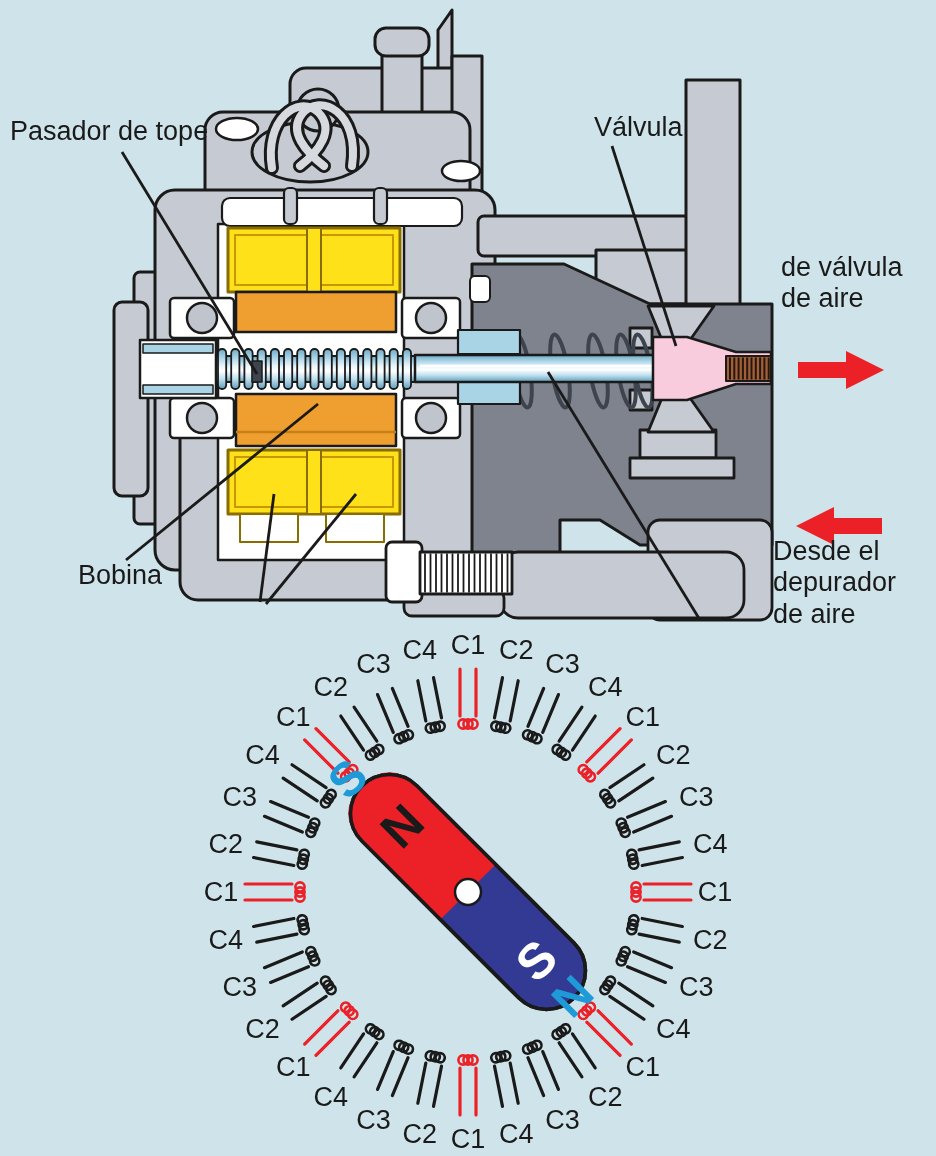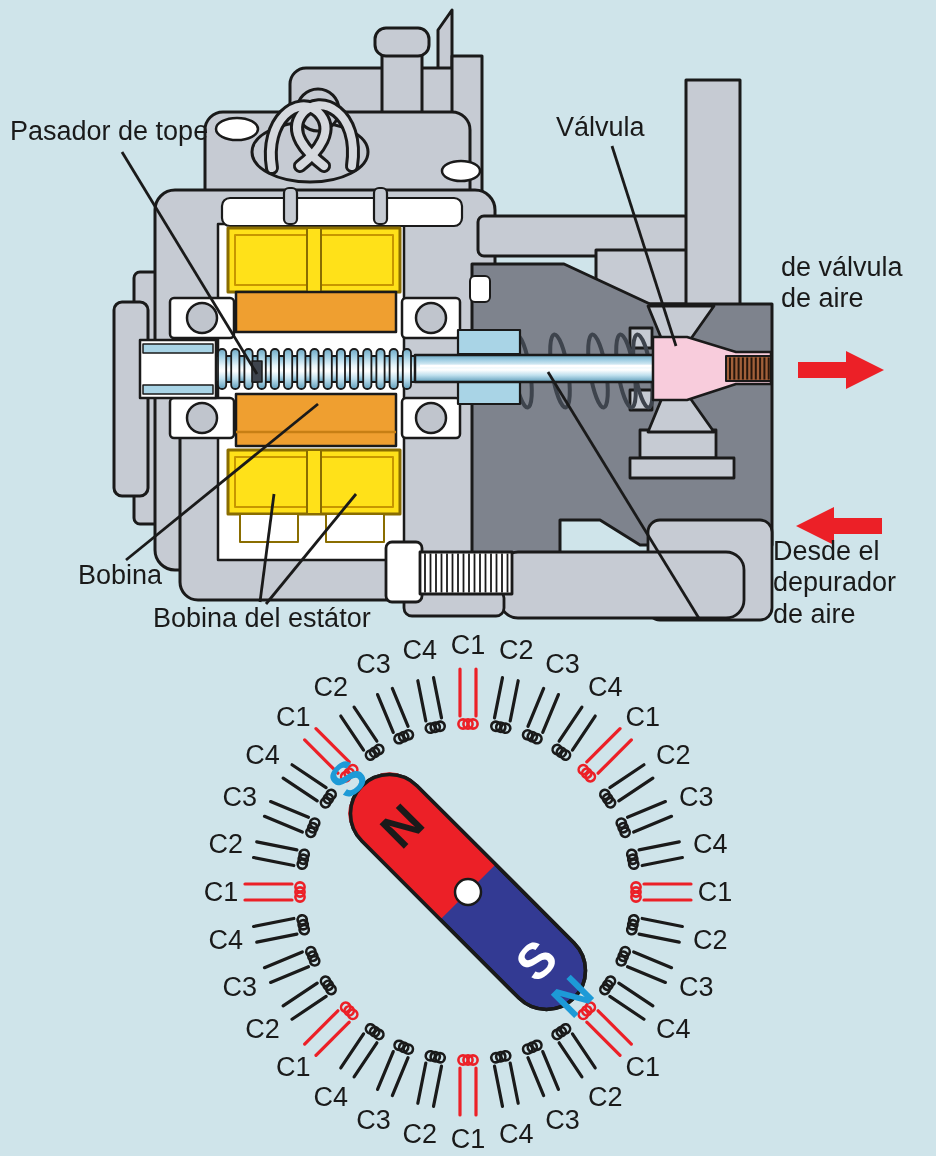--- a/index.html
+++ b/index.html
@@ -464,26 +464,25 @@
     <text x="0" y="-76" text-anchor="middle" font-size="50" font-weight="bold" fill="#1A1A1A">N</text>
     <text x="0" y="114" text-anchor="middle" font-size="50" font-weight="bold" fill="#FFFFFF">S</text>
     <circle cx="0" cy="0" r="13" fill="#FFFFFF" stroke="#1A1A1A" stroke-width="2.5"></circle>
   </g>
 
   <text x="348" y="795" transform="rotate(-45 348 779)" text-anchor="middle" font-size="48" font-weight="bold" fill="#1D9AD7">S</text>
   <text x="572" y="1012" transform="rotate(135 572 996)" text-anchor="middle" font-size="48" font-weight="bold" fill="#1D9AD7">N</text>
 </svg>
 
 <div class="lbl" style="left:10px;top:116px">Pasador de tope</div>
-<div class="lbl" style="left:556px;top:112px">Válvula</div>
+<div class="lbl" style="left:594px;top:112px">Válvula</div>
 <div class="lbl" style="left:781px;top:252px">
   <div>de válvula</div>
   <div>de aire</div>
 </div>
 <div class="lbl" style="left:773px;top:536px">
   <div>Desde el</div>
   <div>depurador</div>
   <div>de aire</div>
 </div>
 <div class="lbl" style="left:78px;top:560px">Bobina</div>
-<div class="lbl" style="left:153px;top:603px">Bobina del estátor</div>
 
 </div>
 
 </body></html>

